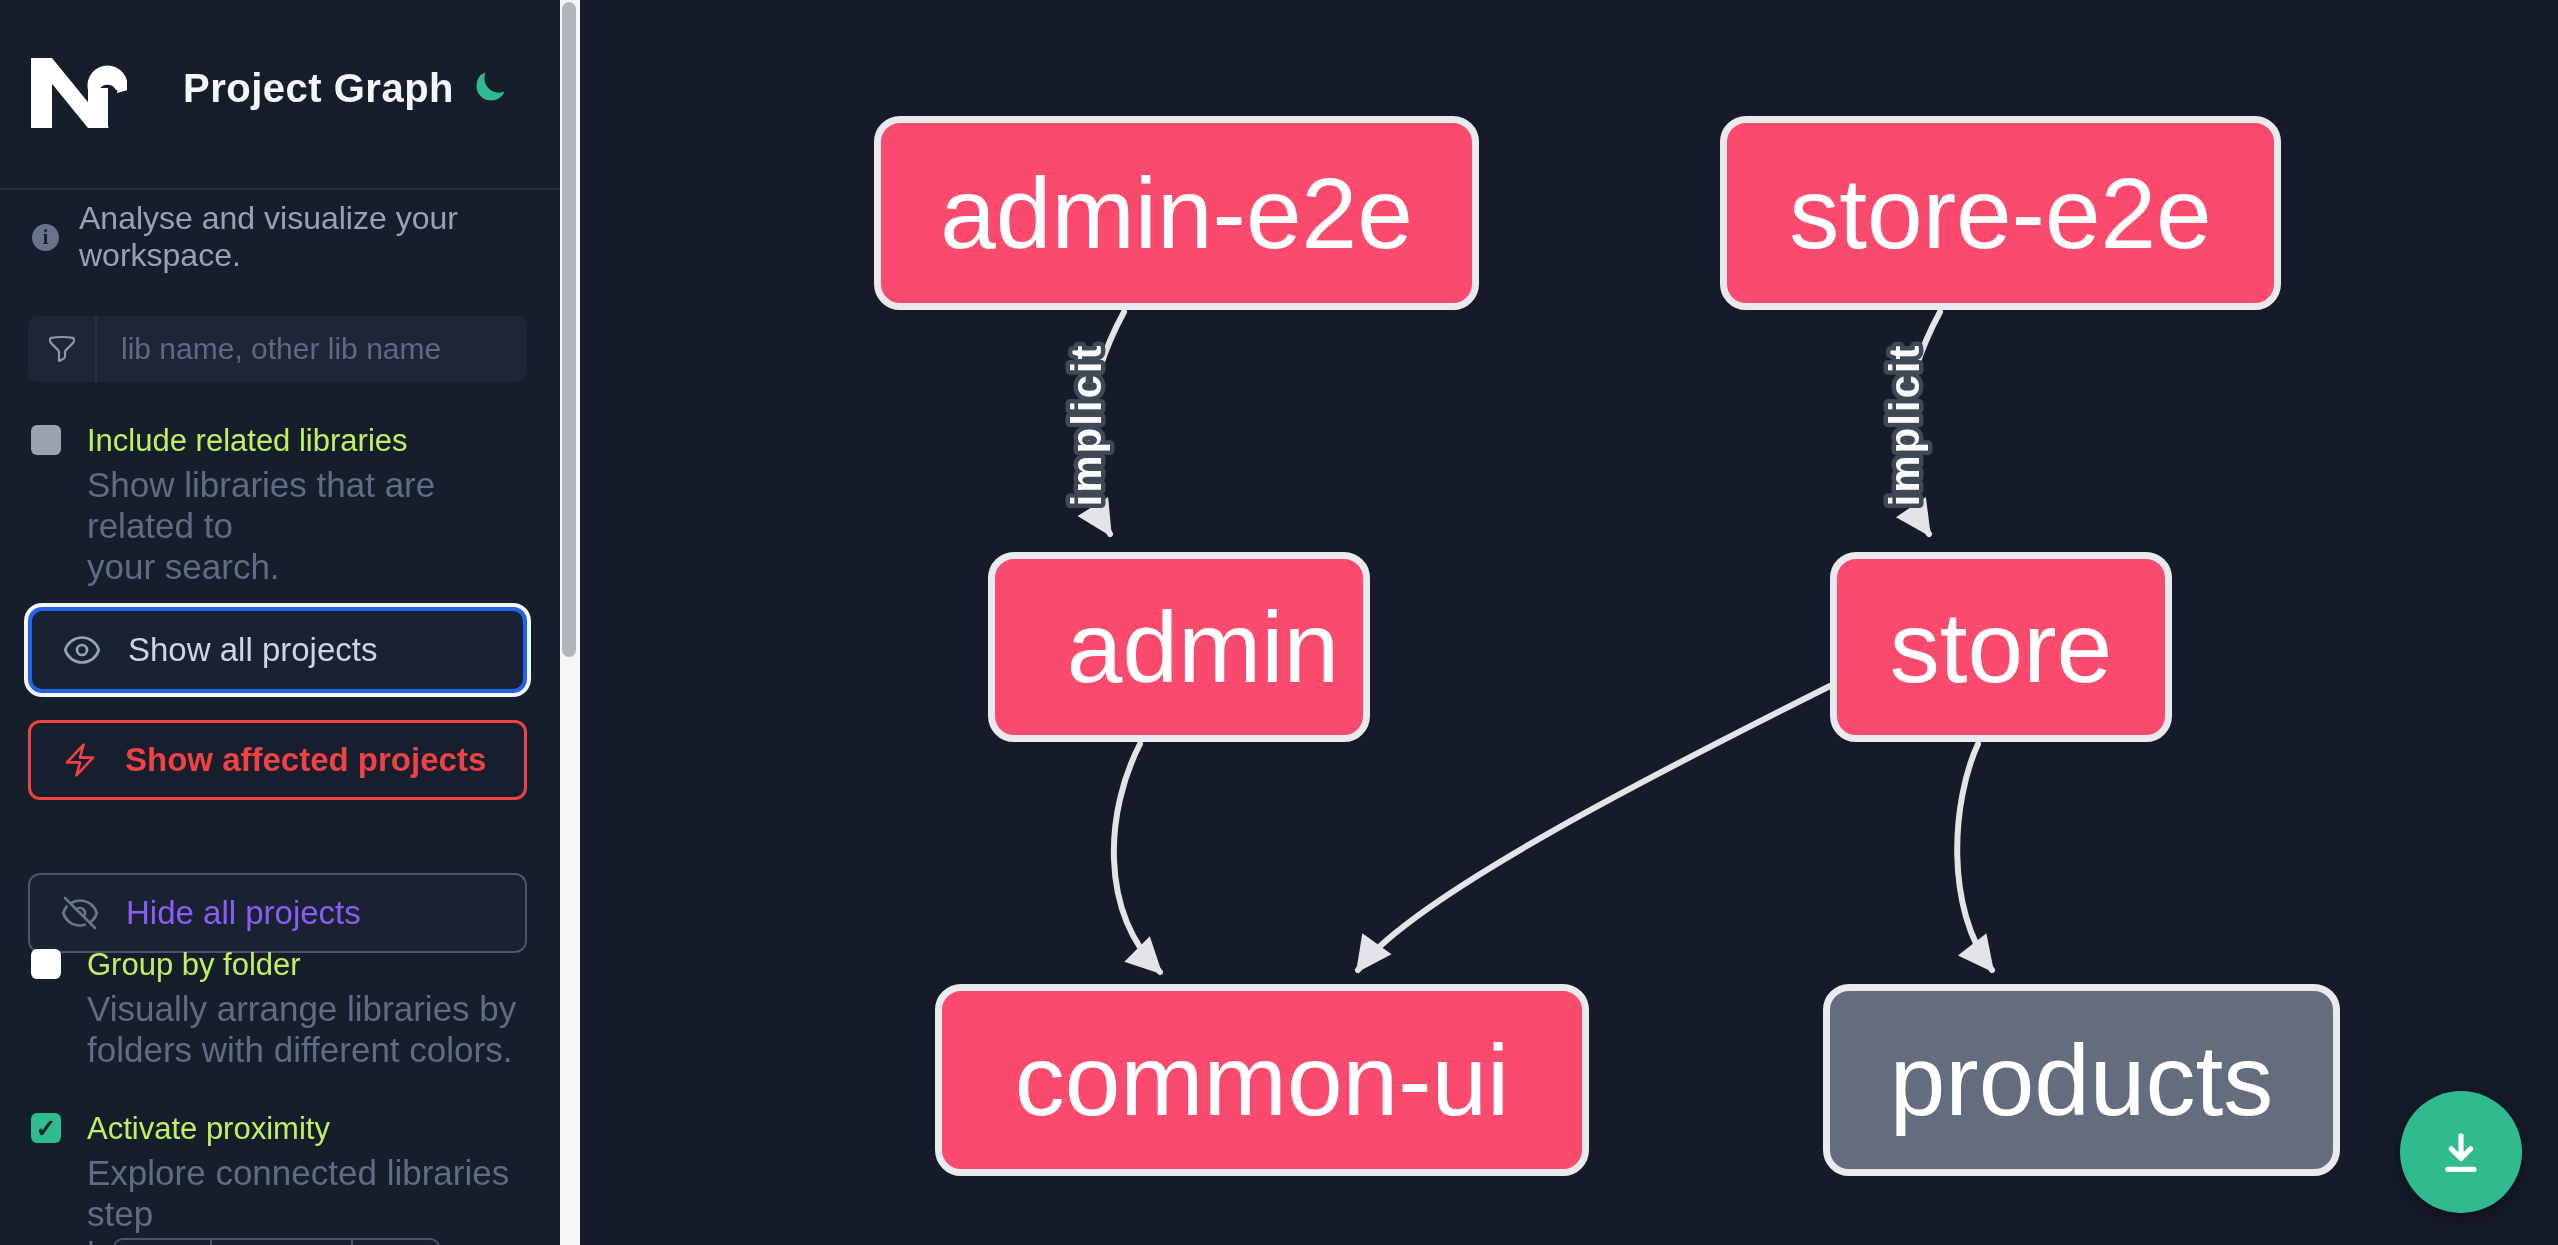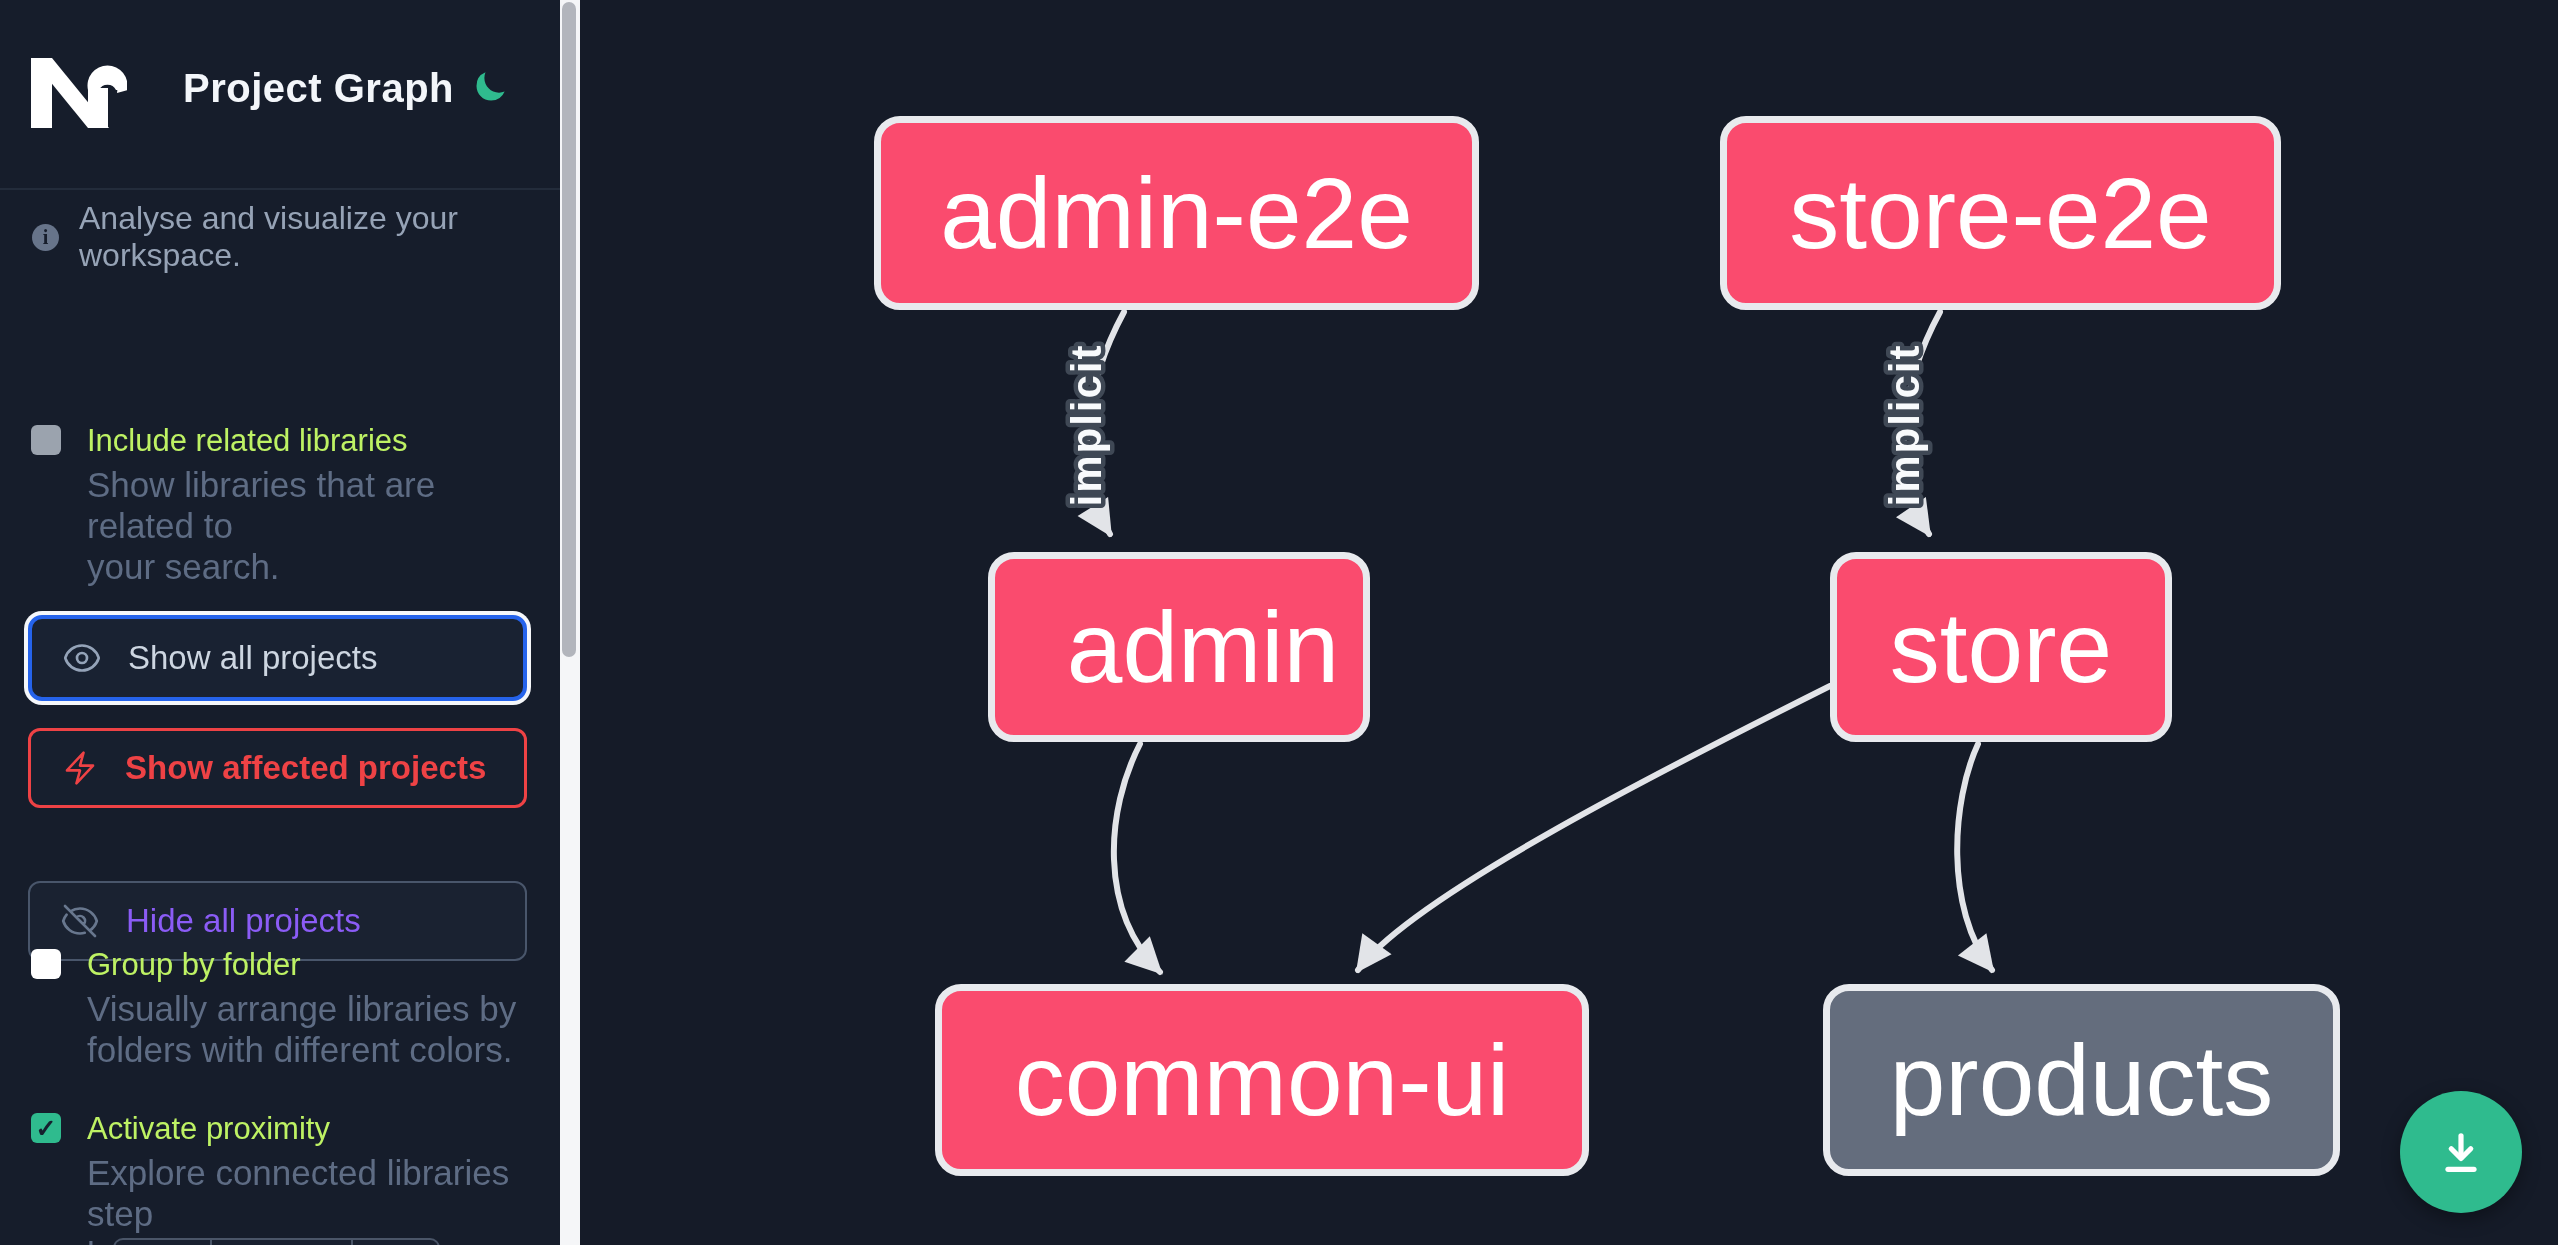--- a/index.html
+++ b/index.html
@@ -34,21 +34,21 @@
   .box-white{background:#ffffff;}
   .box-green{background:#2fbb8e;color:#16202e;display:flex;align-items:center;justify-content:center;
     font-size:25px;font-weight:900;line-height:1;}
   .toggle .t-label{position:absolute;left:56px;top:0;font-size:31px;font-weight:400;color:#bef264;white-space:nowrap;}
   .toggle .t-desc{position:absolute;left:56px;top:41px;font-size:35px;line-height:41px;color:#5e6c84;white-space:pre-line;width:460px;}
   #toggle-related{top:423px;}
   #toggle-group{top:947px;}
   #toggle-proximity{top:1111px;}
 
   .side-btn{position:absolute;left:28px;width:499px;box-sizing:border-box;display:flex;align-items:center;
-    gap:26px;padding:0 0 0 30px;font-family:"Liberation Sans",sans-serif;font-size:33px;cursor:pointer;margin-top:8px;}
+    gap:26px;padding:0 0 0 30px;font-family:"Liberation Sans",sans-serif;font-size:33px;cursor:pointer;}
   .side-btn .ico{flex:0 0 auto;display:flex;align-items:center;}
   #btn-show-all{top:607px;height:86px;background:#192232;border:4px solid #2563eb;border-radius:14px;
     box-shadow:0 0 0 4px #f5f7fa;color:#cdd6e1;font-weight:500;}
   #btn-show-affected{top:720px;height:80px;background:#171f2e;border:3px solid #ee4245;border-radius:12px;
     color:#ee4245;font-weight:600;}
   #btn-hide-all{top:873px;height:80px;background:#1a2231;border:2px solid #49566b;border-radius:12px;
     color:#8b5cf6;font-weight:500;}
 
   .stepper{position:absolute;left:113px;top:1238px;width:327px;height:14px;display:flex;
     border:2px solid #4a5568;border-bottom:none;border-radius:10px 10px 0 0;background:#19202f;box-sizing:border-box;overflow:hidden;}
@@ -104,20 +104,28 @@
     </svg>
   </button>
 
   <div class="header-divider"></div>
 
   <div class="info-row">
     <span class="info-icon">i</span>
     <span class="tagline">Analyse and visualize your workspace.</span>
   </div>
 
+  <div class="search">
+    <span class="search-icon-cell">
+      <svg width="32" height="32" viewBox="0 0 24 24" fill="none" stroke="#8c99ac" stroke-width="1.6" stroke-linejoin="round">
+        <path d="M12 3c2.755 0 5.455.232 8.083.678.533.09.917.556.917 1.096v1.044a2.25 2.25 0 01-.659 1.591l-5.432 5.432a2.25 2.25 0 00-.659 1.591v2.927a2.25 2.25 0 01-1.244 2.013L9.75 21v-6.568a2.25 2.25 0 00-.659-1.591L3.659 7.409A2.25 2.25 0 013 5.818V4.774c0-.54.384-1.006.917-1.096A48.32 48.32 0 0112 3z"></path>
+      </svg>
+    </span>
+    <input type="text" placeholder="lib name, other lib name" style="">
+  </div>
 
   <div class="toggle" id="toggle-related">
     <span class="box box-gray"></span>
     <span class="t-label">Include related libraries</span>
     <span class="t-desc">Show libraries that are related to
 your search.</span>
   </div>
 
   <button class="side-btn" id="btn-show-all">
     <span class="ico">

